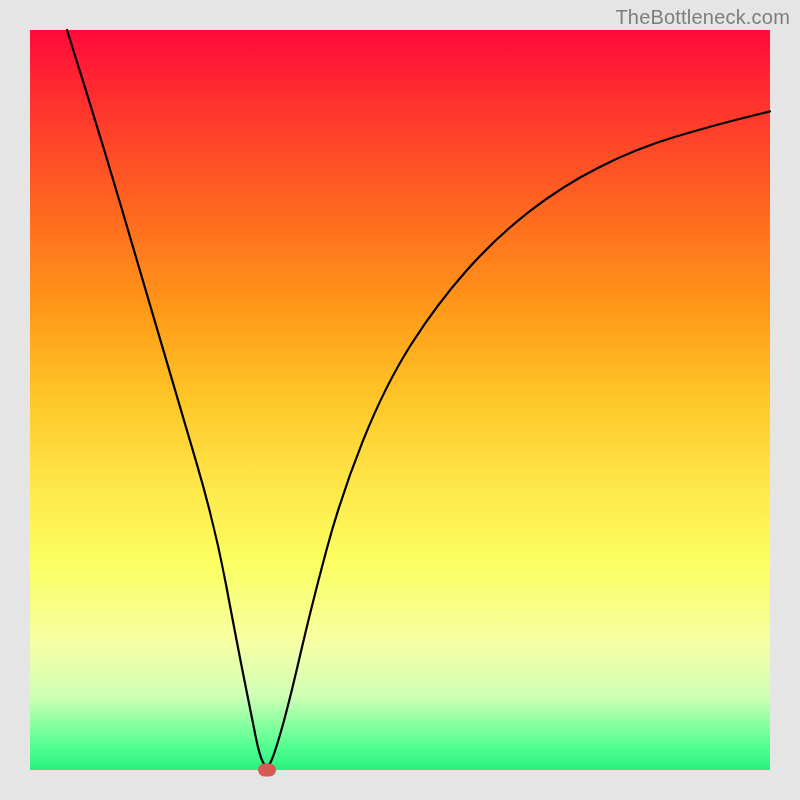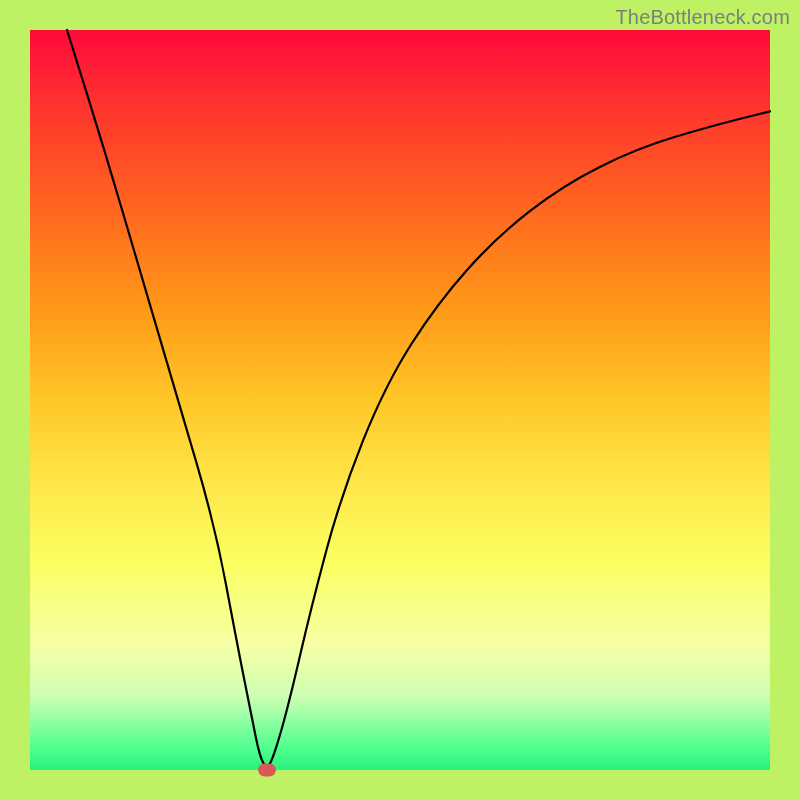--- a/index.html
+++ b/index.html
@@ -8,21 +8,21 @@
     width: 800px;
     height: 800px;
     overflow: hidden;
     background: #000;
     font-family: Arial, Helvetica, sans-serif;
   }
   .frame {
     position: relative;
     width: 800px;
     height: 800px;
-    background: #bef264;
+    background: #e5e5e5;
   }
   .plot-area {
     position: absolute;
     left: 30px;
     top: 30px;
     width: 740px;
     height: 740px;
     
     background: linear-gradient(
       to bottom,

